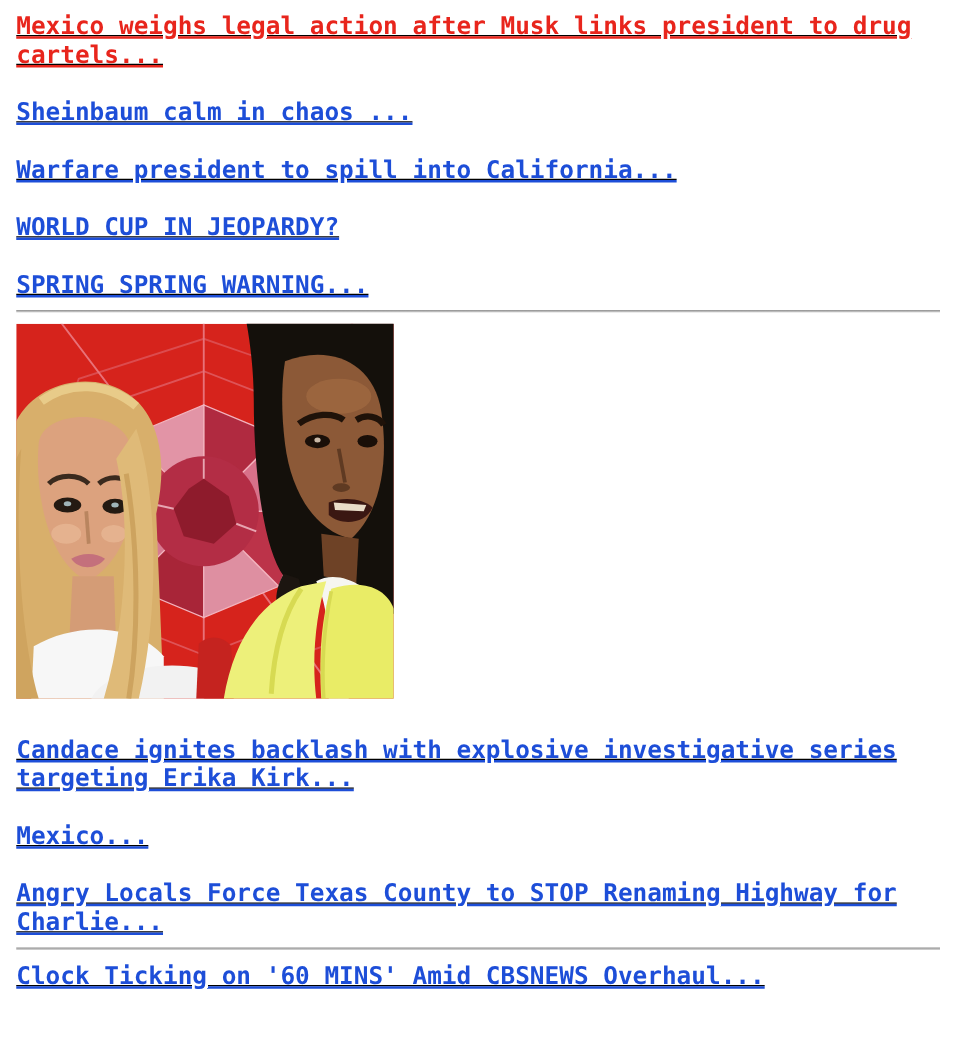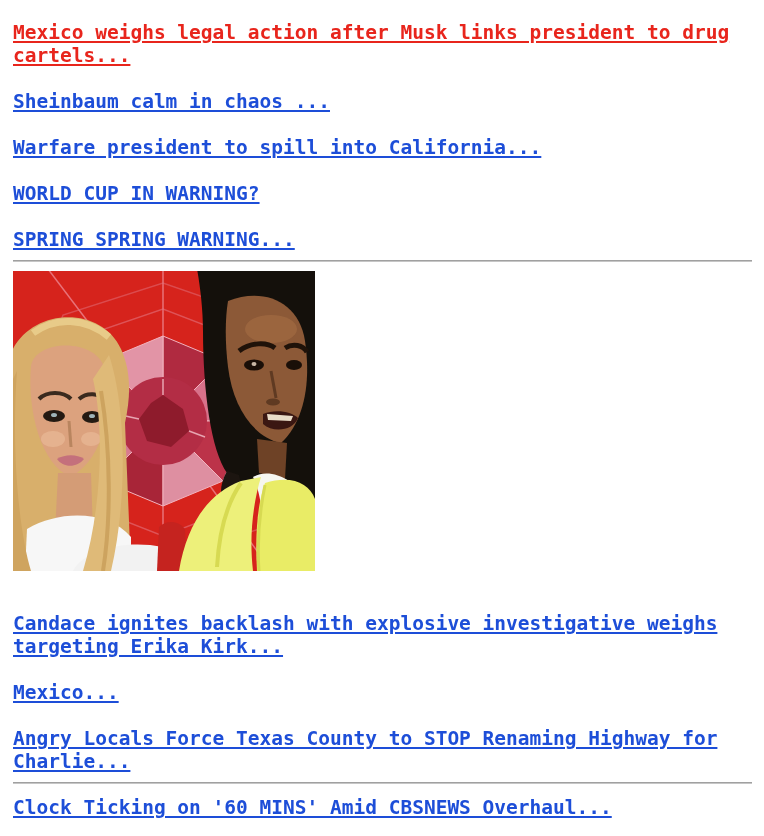--- a/index.html
+++ b/index.html
@@ -7,21 +7,21 @@
   body {
     margin: 0;
     padding: 9px 12px 3px 13px;
     width: 764px;
     font-family: "DejaVu Sans Mono", "Liberation Mono", monospace;
     font-weight: bold;
     font-size: 19.5px;
     line-height: 23px;
     color: #000000;
   }
-  p.headline { margin: 12px 0 23px 0; }
+  p.headline { margin: 0 0 23px 0; text-decoration: underline; }
   .group p:last-child { margin-bottom: 0; }
   a.hl {
     color: #1d4ed8;
     text-decoration: underline;
     text-decoration-thickness: 2px;
     text-underline-offset: 2px;
     cursor: pointer;
   }
   a.hl.red { color: #E8251C; }
   hr.divider {
@@ -39,21 +39,21 @@
 </style>
 </head>
 <body>
 
 
 
 <div class="group">
   <p class="headline"><a href="#" class="hl red">Mexico weighs legal action after Musk links president to drug cartels...</a></p>
   <p class="headline"><a href="#" class="hl">Sheinbaum calm in chaos ...</a></p>
   <p class="headline"><a href="#" class="hl">Warfare president to spill into California...</a></p>
-  <p class="headline"><a href="#" class="hl">WORLD CUP IN WARNING?</a></p>
+  <p class="headline"><a href="#" class="hl">WORLD CUP IN JEOPARDY?</a></p>
   <p class="headline"><a href="#" class="hl">SPRING SPRING WARNING...</a></p>
 </div>
 
 <hr class="divider">
 
 <a href="#" class="img-link">
   <svg width="302" height="300" viewBox="0 0 302 300" xmlns="http://www.w3.org/2000/svg">
 
     <rect x="0" y="0" width="302" height="300" fill="#D6231C"></rect>
 
@@ -131,21 +131,21 @@
       <path d="M240,206 C250,226 252,262 250,300 L266,300 C262,262 266,228 276,210 C264,202 250,200 240,206 Z" fill="#F6F6F0"></path>
       <path d="M166,300 C174,252 196,222 228,210 L248,206 C240,232 236,266 240,300 Z" fill="#EDF07A"></path>
       <path d="M252,212 C278,204 296,212 302,228 L302,300 L244,300 C242,266 244,234 252,212 Z" fill="#E9EC66"></path>
       <path d="M228,212 C214,232 206,262 204,296" stroke="#D7DA52" stroke-width="4" fill="none"></path>
       <path d="M252,214 C246,244 244,272 246,300" stroke="#D7DA52" stroke-width="3" fill="none"></path>
     </g>
   </svg>
 </a>
 
 <div class="group">
-  <p class="headline"><a href="#" class="hl">Candace ignites backlash with explosive investigative weighs targeting Erika Kirk...</a></p>
+  <p class="headline"><a href="#" class="hl">Candace ignites backlash with explosive investigative series targeting Erika Kirk...</a></p>
   <p class="headline"><a href="#" class="hl">Mexico...</a></p>
   <p class="headline"><a href="#" class="hl">Angry Locals Force Texas County to STOP Renaming Highway for Charlie...</a></p>
 </div>
 
 <hr class="divider">
 
 <div class="group">
   <p class="headline"><a href="#" class="hl">Clock Ticking on '60 MINS' Amid CBSNEWS Overhaul...</a></p>
 </div>
 

